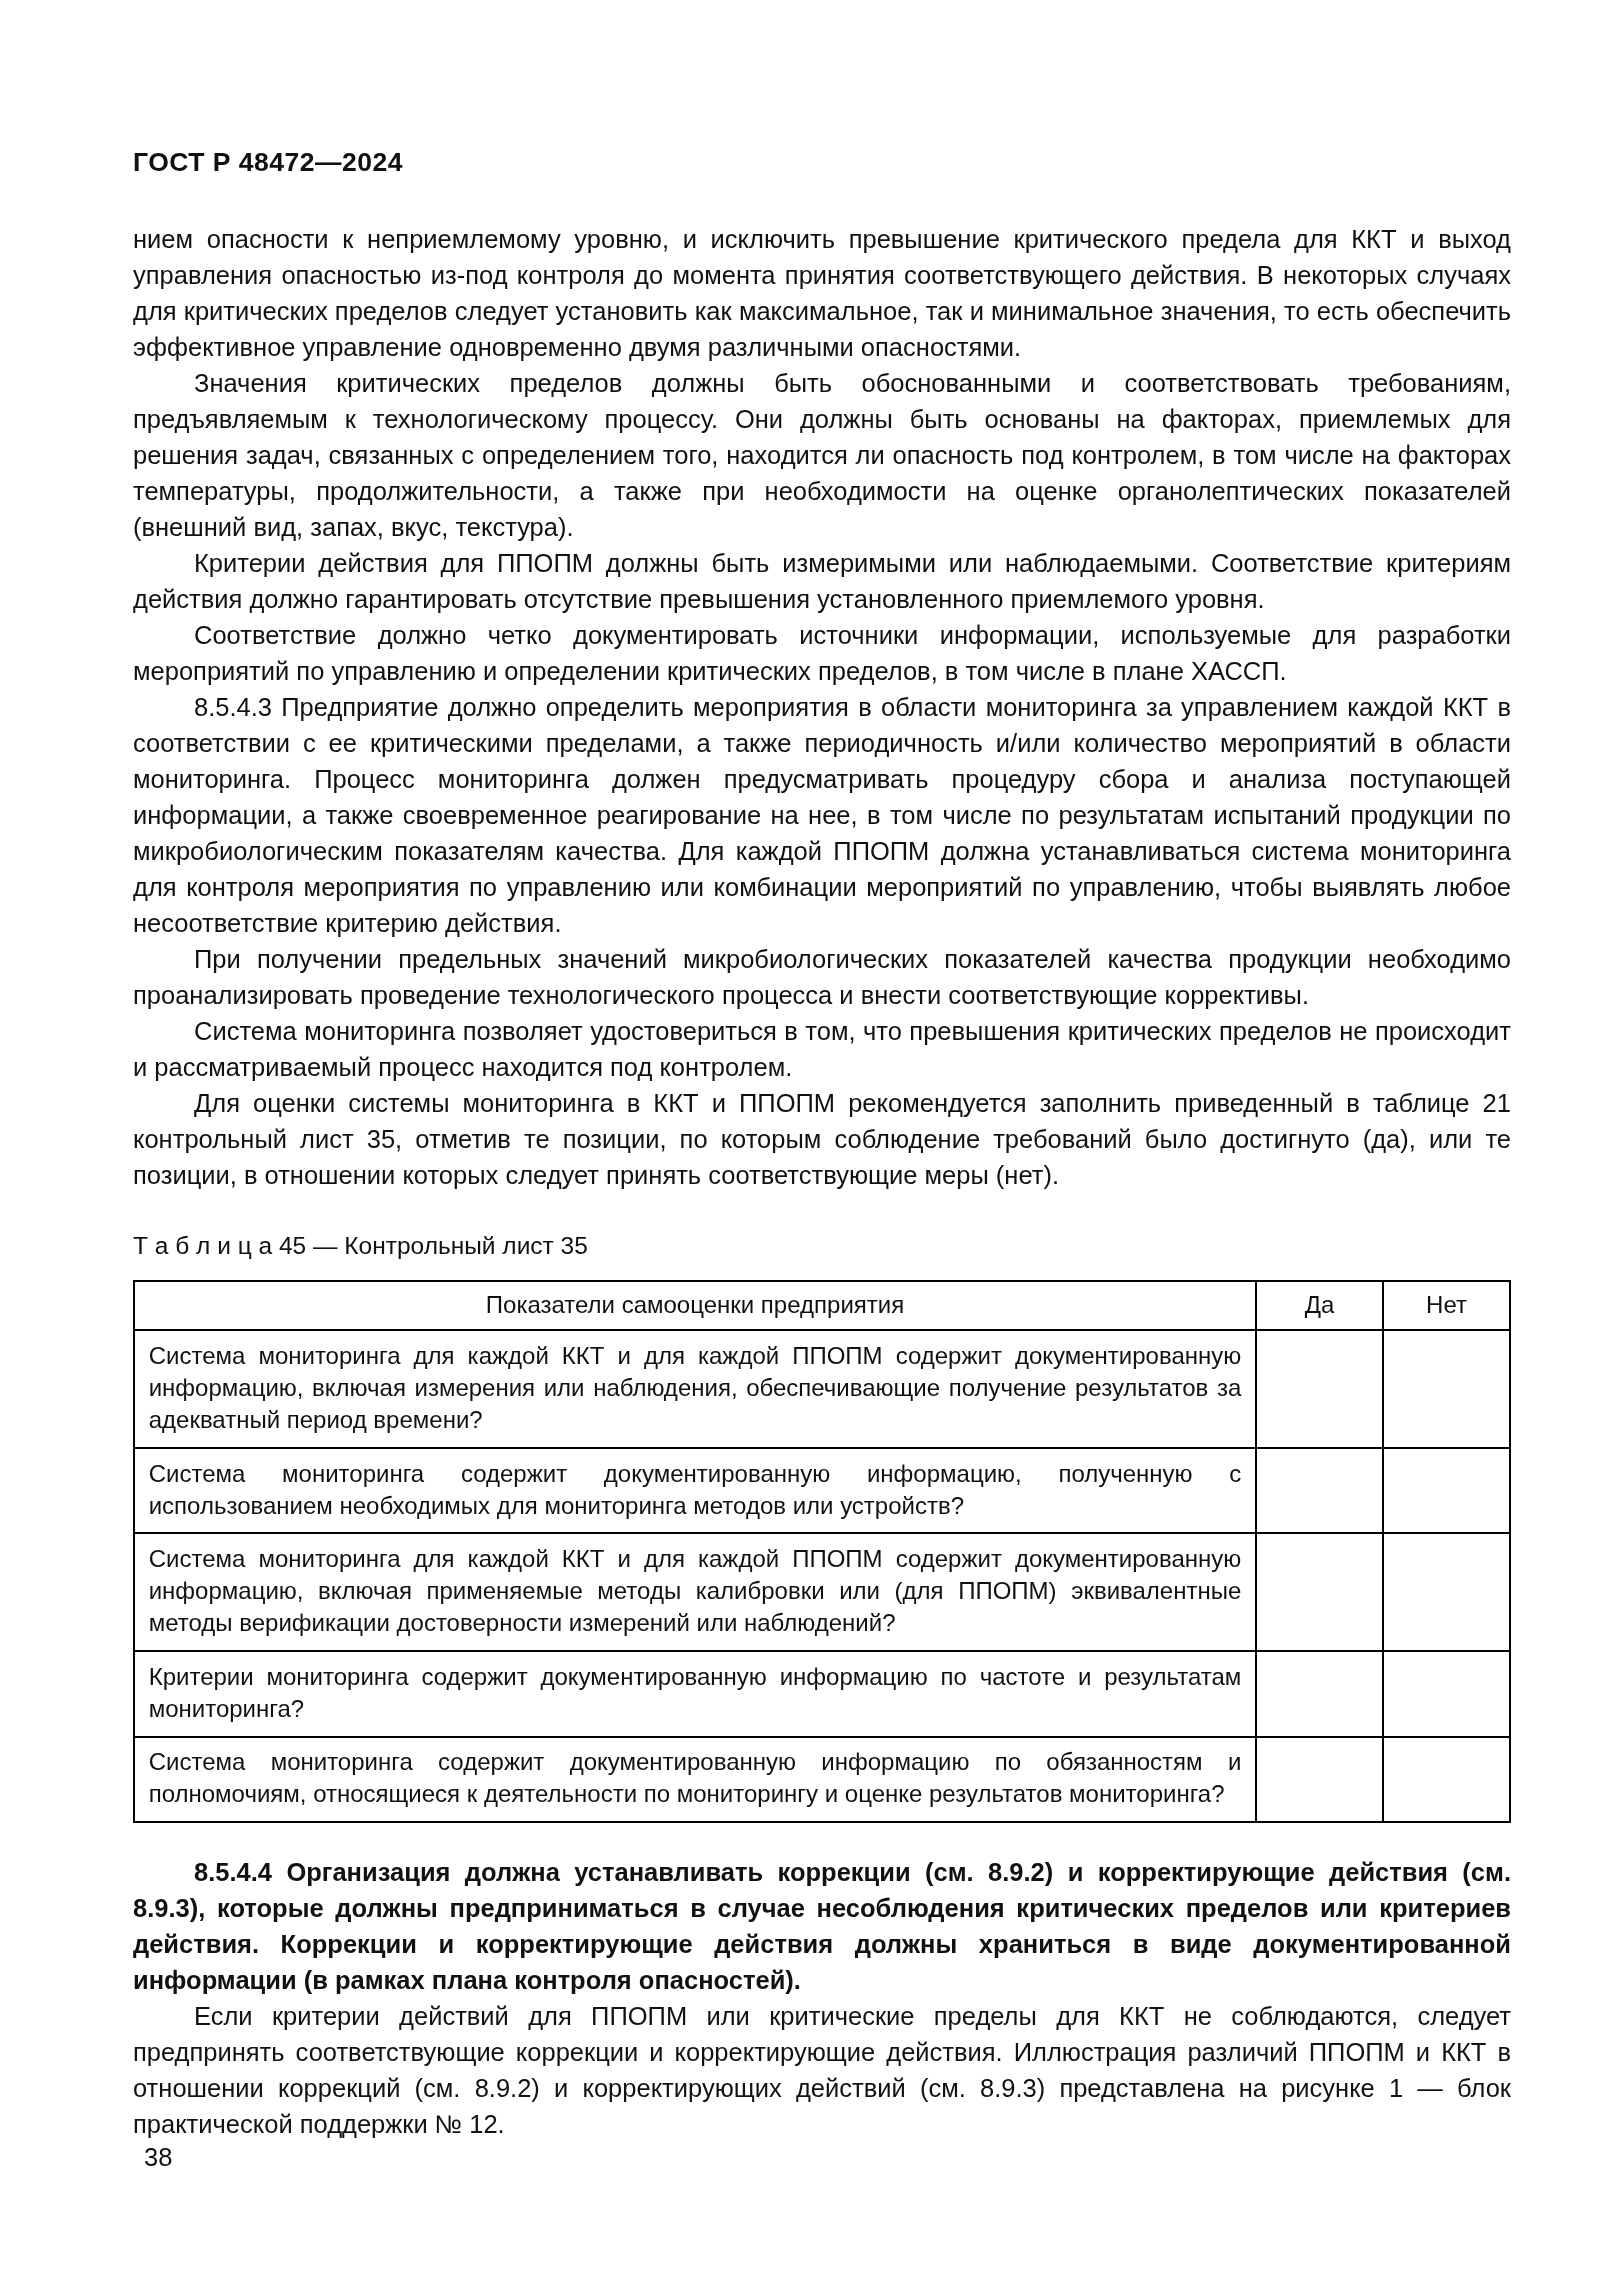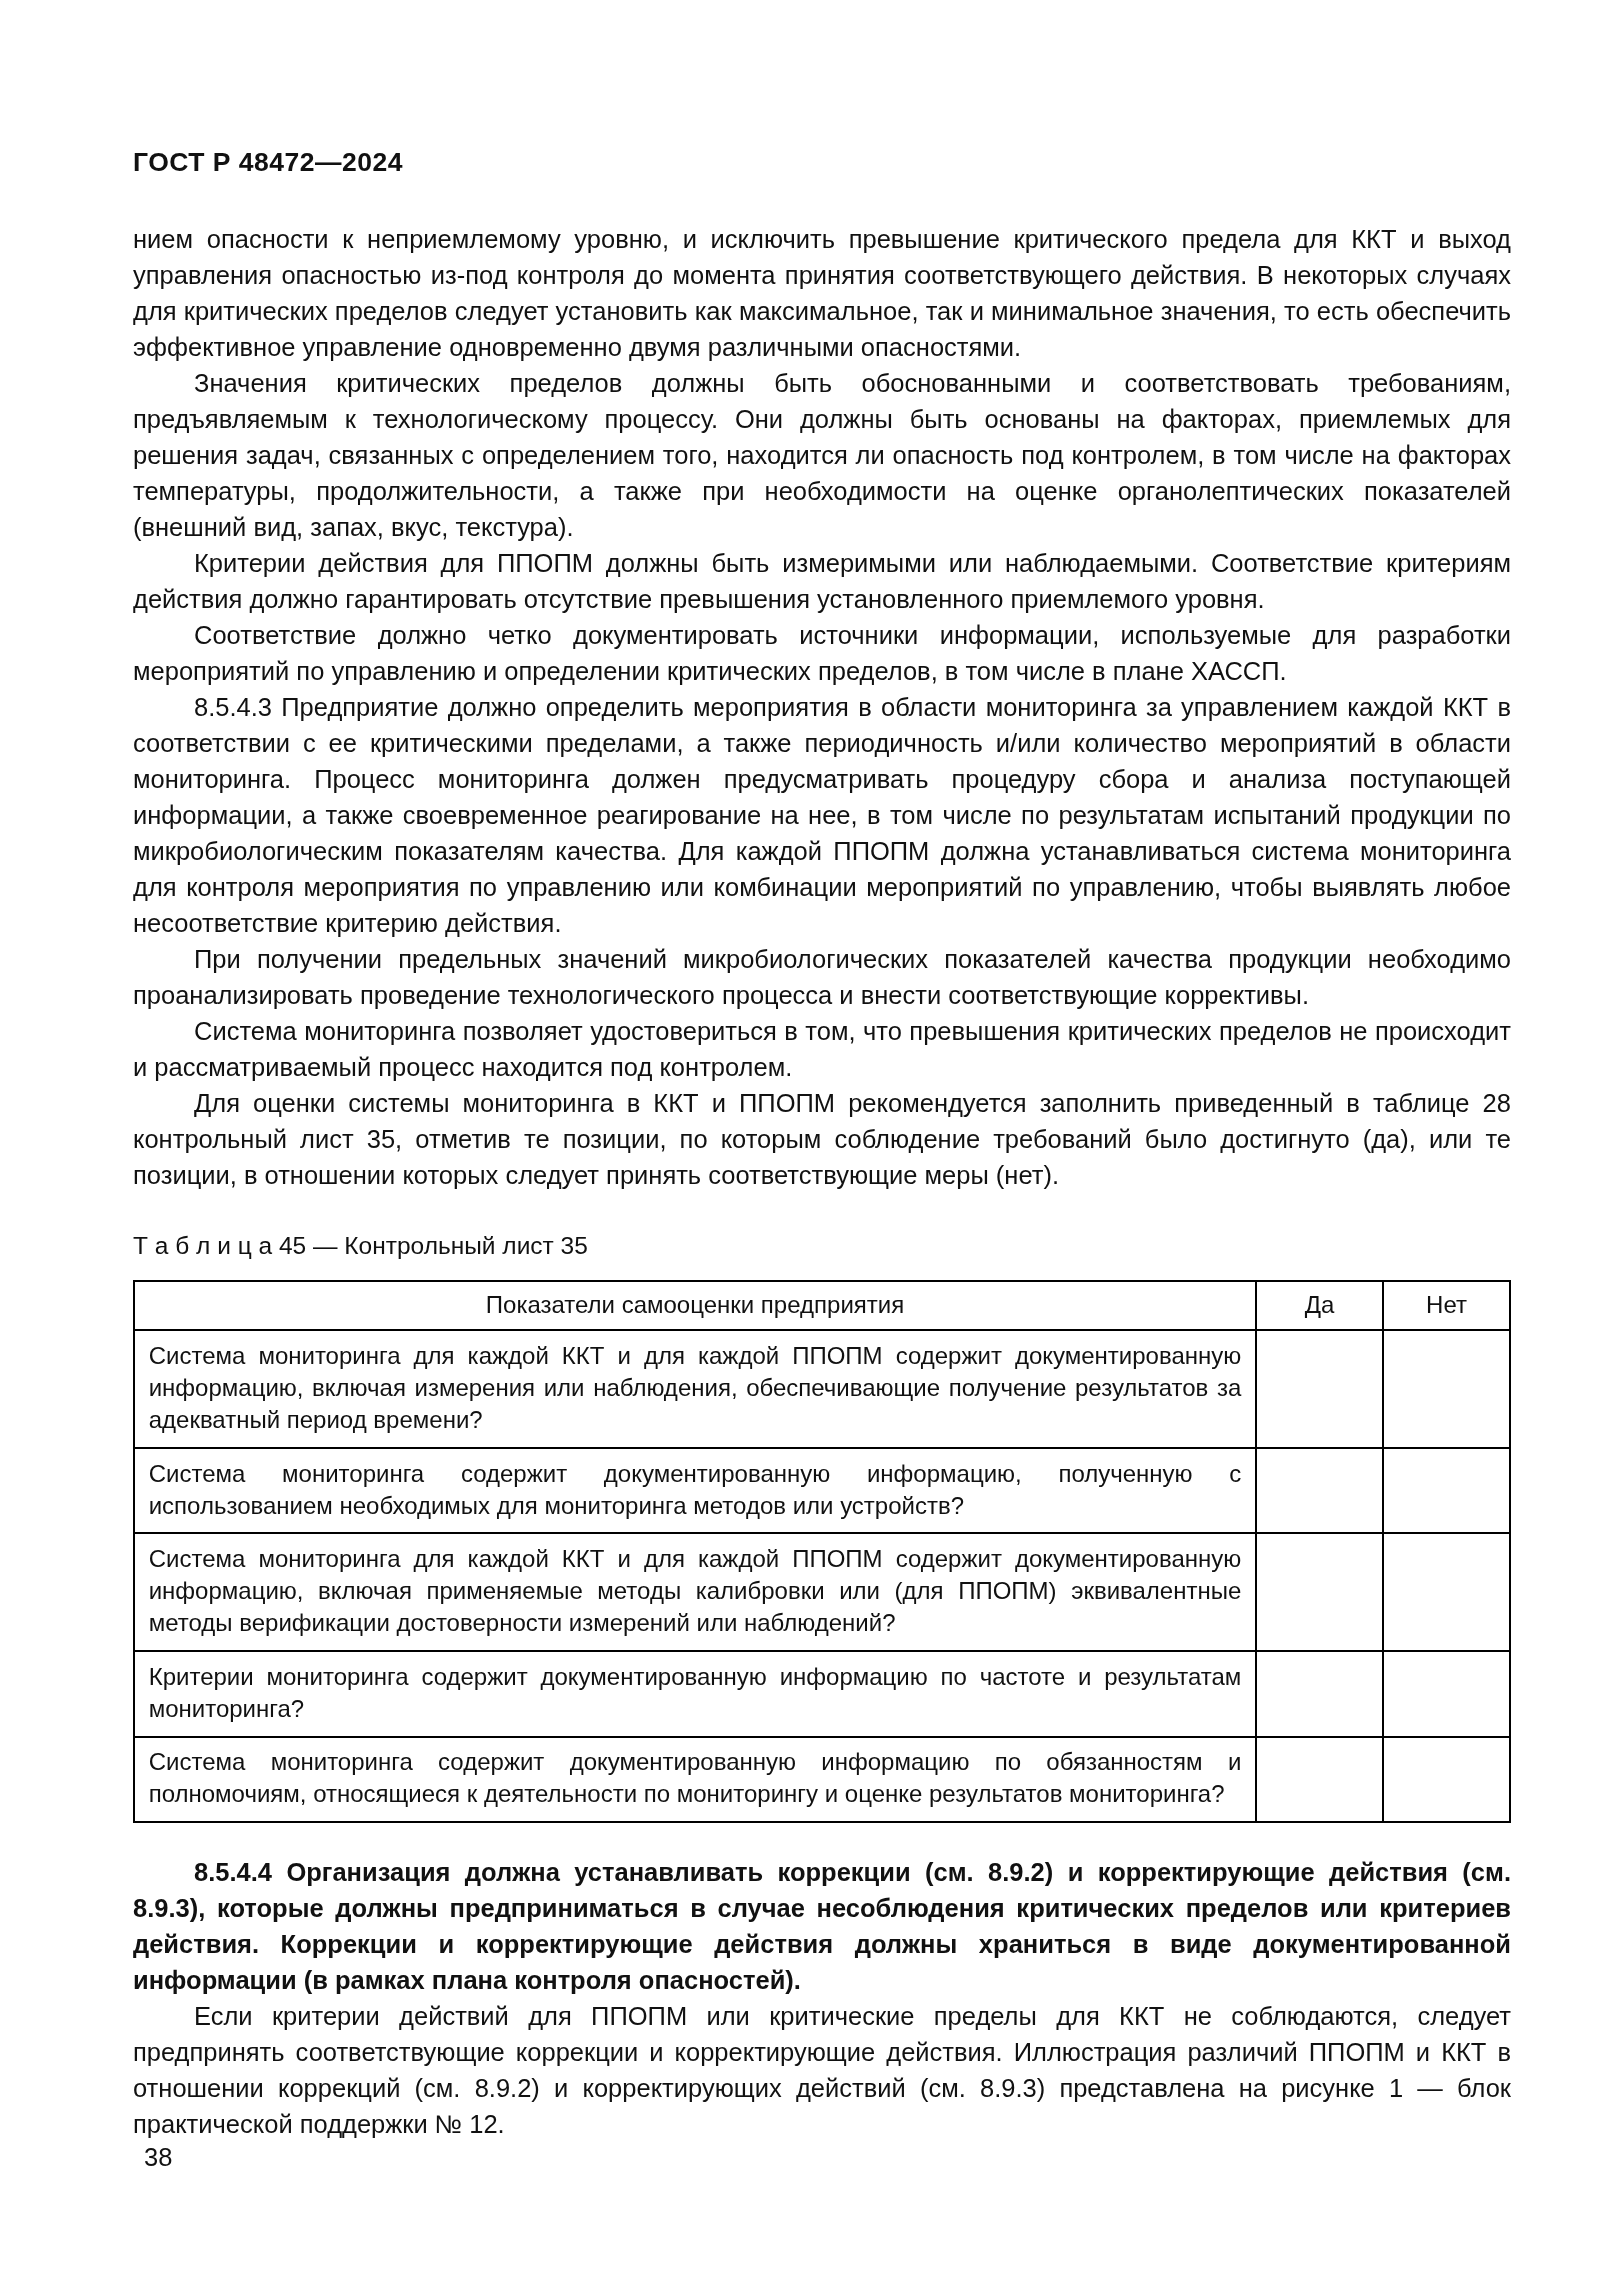--- a/index.html
+++ b/index.html
@@ -92,21 +92,21 @@
 
   <div class="body-text">
 
     <p class="no-indent">нием опасности к неприемлемому уровню, и исключить превышение критического предела для ККТ и выход управления опасностью из-под контроля до момента принятия соответствующего действия. В некоторых случаях для критических пределов следует установить как максимальное, так и минимальное значения, то есть обеспечить эффективное управление одновременно двумя различными опасностями.</p>
     <p>Значения критических пределов должны быть обоснованными и соответствовать требованиям, предъявляемым к технологическому процессу. Они должны быть основаны на факторах, приемлемых для решения задач, связанных с определением того, находится ли опасность под контролем, в том числе на факторах температуры, продолжительности, а также при необходимости на оценке органолептических показателей (внешний вид, запах, вкус, текстура).</p>
     <p>Критерии действия для ППОПМ должны быть измеримыми или наблюдаемыми. Соответствие критериям действия должно гарантировать отсутствие превышения установленного приемлемого уровня.</p>
     <p>Соответствие должно четко документировать источники информации, используемые для разработки мероприятий по управлению и определении критических пределов, в том числе в плане ХАССП.</p>
     <p>8.5.4.3 Предприятие должно определить мероприятия в области мониторинга за управлением каждой ККТ в соответствии с ее критическими пределами, а также периодичность и/или количество мероприятий в области мониторинга. Процесс мониторинга должен предусматривать процедуру сбора и анализа поступающей информации, а также своевременное реагирование на нее, в том числе по результатам испытаний продукции по микробиологическим показателям качества. Для каждой ППОПМ должна устанавливаться система мониторинга для контроля мероприятия по управлению или комбинации мероприятий по управлению, чтобы выявлять любое несоответствие критерию действия.</p>
     <p>При получении предельных значений микробиологических показателей качества продукции необходимо проанализировать проведение технологического процесса и внести соответствующие коррективы.</p>
     <p>Система мониторинга позволяет удостовериться в том, что превышения критических пределов не происходит и рассматриваемый процесс находится под контролем.</p>
-    <p>Для оценки системы мониторинга в ККТ и ППОПМ рекомендуется заполнить приведенный в таблице 28 контрольный лист 35, отметив те позиции, по которым соблюдение требований было достигнуто (да), или те позиции, в отношении которых следует принять соответствующие меры (нет).</p>
+    <p>Для оценки системы мониторинга в ККТ и ППОПМ рекомендуется заполнить приведенный в таблице 21 контрольный лист 35, отметив те позиции, по которым соблюдение требований было достигнуто (да), или те позиции, в отношении которых следует принять соответствующие меры (нет).</p>
 
     <p class="table-caption">Т а б л и ц а  45 — Контрольный лист 35</p>
 
     <table class="checklist">
       <thead>
         <tr>
           <th>Показатели самооценки предприятия</th>
           <th class="answer">Да</th>
           <th class="answer">Нет</th>
         </tr>

